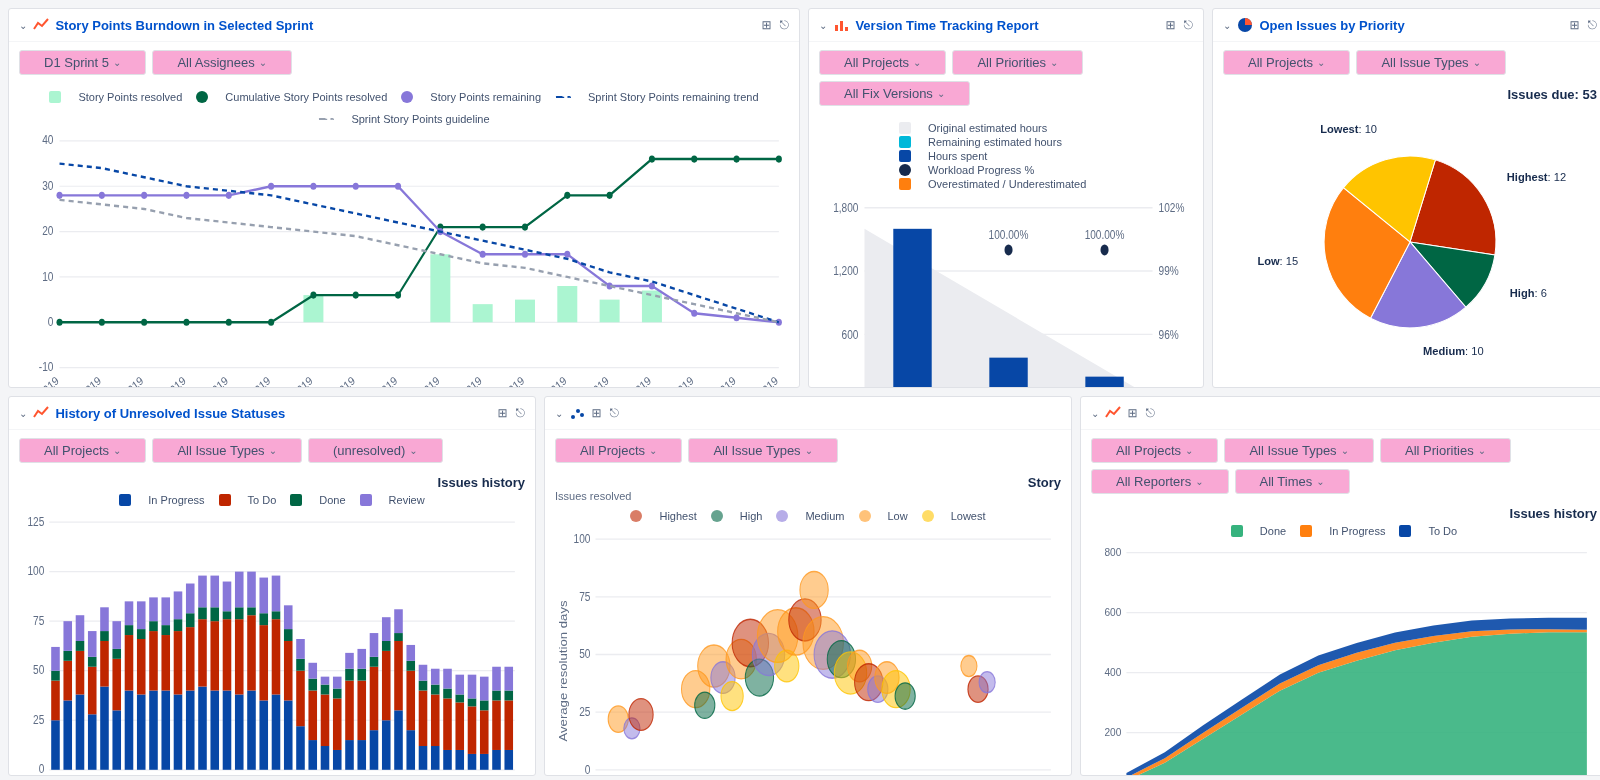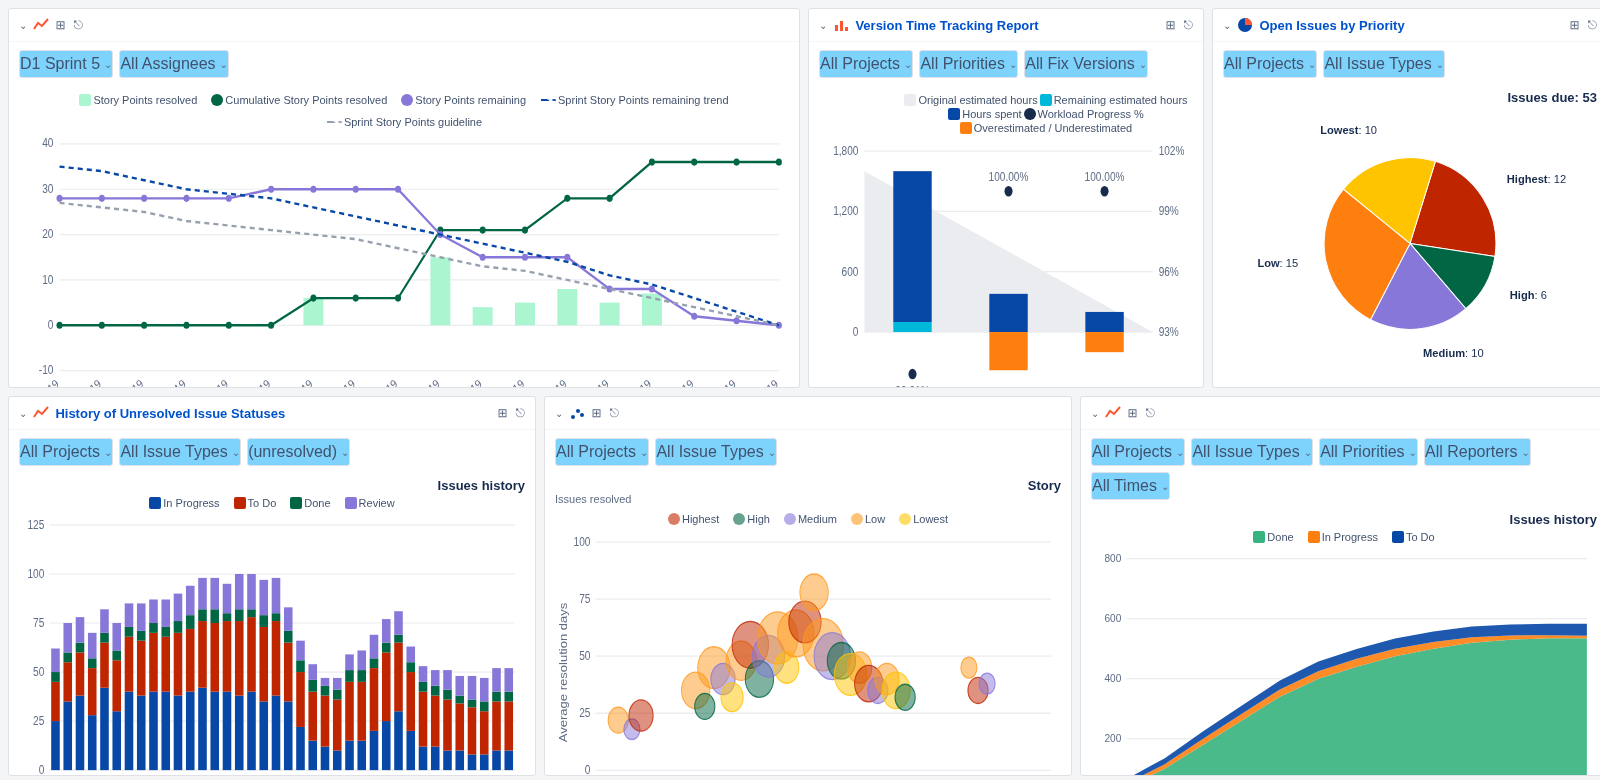--- a/index.html
+++ b/index.html
@@ -7,46 +7,47 @@
 .dashboard { display: grid; grid-template-columns: 50% 25% 25%; grid-template-rows: 380px 380px; gap: 8px; }
 .panel { background: #fff; border: 1px solid #dfe1e6; border-radius: 3px; display: flex; flex-direction: column; overflow: hidden; }
 .row2-grid { display: grid; grid-template-columns: 1fr 1fr 1fr; gap: 8px; grid-column: 1 / -1; }
 .panel-header { display: flex; align-items: center; padding: 8px 10px; border-bottom: 1px solid #f4f5f7; }
 .panel-header .collapse { color: #5e6c84; margin-right: 6px; font-size: 10px; }
 .panel-header .icon { width: 16px; height: 16px; margin-right: 6px; flex-shrink: 0; }
 .panel-header .title { color: #0052cc; font-weight: 600; font-size: 13px; flex: 1; }
 .panel-header .actions { display: flex; gap: 8px; color: #5e6c84; }
 .panel-header .actions span { cursor: pointer; }
 .filters { display: flex; gap: 6px; padding: 8px 10px; flex-wrap: wrap; }
-.filter-btn { background: #7dd3fc; border: 1px solid #dfe1e6; border-radius: 3px; padding: 4px 0; font-size: 16px; color: #42526e; cursor: pointer; display: flex; align-items: center; gap: 4px; }
+.filter-btn { background: #f9a8d4; border: 1px solid #dfe1e6; border-radius: 3px; padding: 4px 24px; font-size: 13px; color: #42526e; cursor: pointer; display: flex; align-items: center; gap: 4px; }
 .filter-btn::after { content: "⌄"; font-size: 10px; color: #5e6c84; }
 .chart-area { flex: 1; position: relative; padding: 4px 10px 10px; }
 svg { width: 100%; height: 100%; }
 .legend { display: flex; flex-wrap: wrap; justify-content: center; gap: 10px 14px; font-size: 11px; color: #42526e; padding: 4px 0; }
-.legend-item { display: flex; align-items: center; gap: 2px; }
+.legend-item { display: flex; align-items: center; gap: 17px; }
 .swatch { width: 12px; height: 12px; border-radius: 2px; }
 .swatch.circle { border-radius: 50%; }
 .swatch.line { height: 3px; width: 16px; }
 .axis-text { font-size: 10px; fill: #5e6c84; }
 .grid-line { stroke: #ebecf0; stroke-width: 1; }
 .chart-title { text-align: right; font-weight: 600; font-size: 13px; color: #172b4d; }
 .chart-subtitle { text-align: left; font-size: 11px; color: #5e6c84; margin-bottom: 4px; }
 .pie-label { font-size: 11px; fill: #172b4d; }
 </style>
 </head>
 <body>
 
 <div class="dashboard">
 
   <div class="panel">
     <div class="panel-header">
       <span class="collapse">⌄</span>
       <svg class="icon" viewBox="0 0 16 16">
           <polyline points="1,12 5,6 9,9 15,2" stroke="#ff5630" fill="none" stroke-width="2"></polyline>
         </svg>
+      <span class="title">Story Points Burndown in Selected Sprint</span>
       <div class="actions">
           <span>⊞</span>
           <span>⎋</span>
         </div>
     </div>
     <div class="filters">
       <div class="filter-btn">D1 Sprint 5</div>
       <div class="filter-btn">All Assignees</div>
     </div>
     <div class="chart-area">
@@ -167,21 +168,21 @@
           <span>⊞</span>
           <span>⎋</span>
         </div>
     </div>
     <div class="filters">
       <div class="filter-btn">All Projects</div>
       <div class="filter-btn">All Priorities</div>
       <div class="filter-btn">All Fix Versions</div>
     </div>
     <div class="chart-area">
-      <div class="legend" style="flex-direction:row;align-items:flex-start;margin-left:80px;gap:2px">
+      <div class="legend" style="flex-direction:column;align-items:flex-start;margin-left:80px;gap:2px">
         <div class="legend-item">
             <span class="swatch" style="background:#ebecf0"></span>
             <span>Original estimated hours</span>
           </div>
         <div class="legend-item">
             <span class="swatch" style="background:#00b8d9"></span>
             <span>Remaining estimated hours</span>
           </div>
         <div class="legend-item">
             <span class="swatch" style="background:#0747a6"></span>

